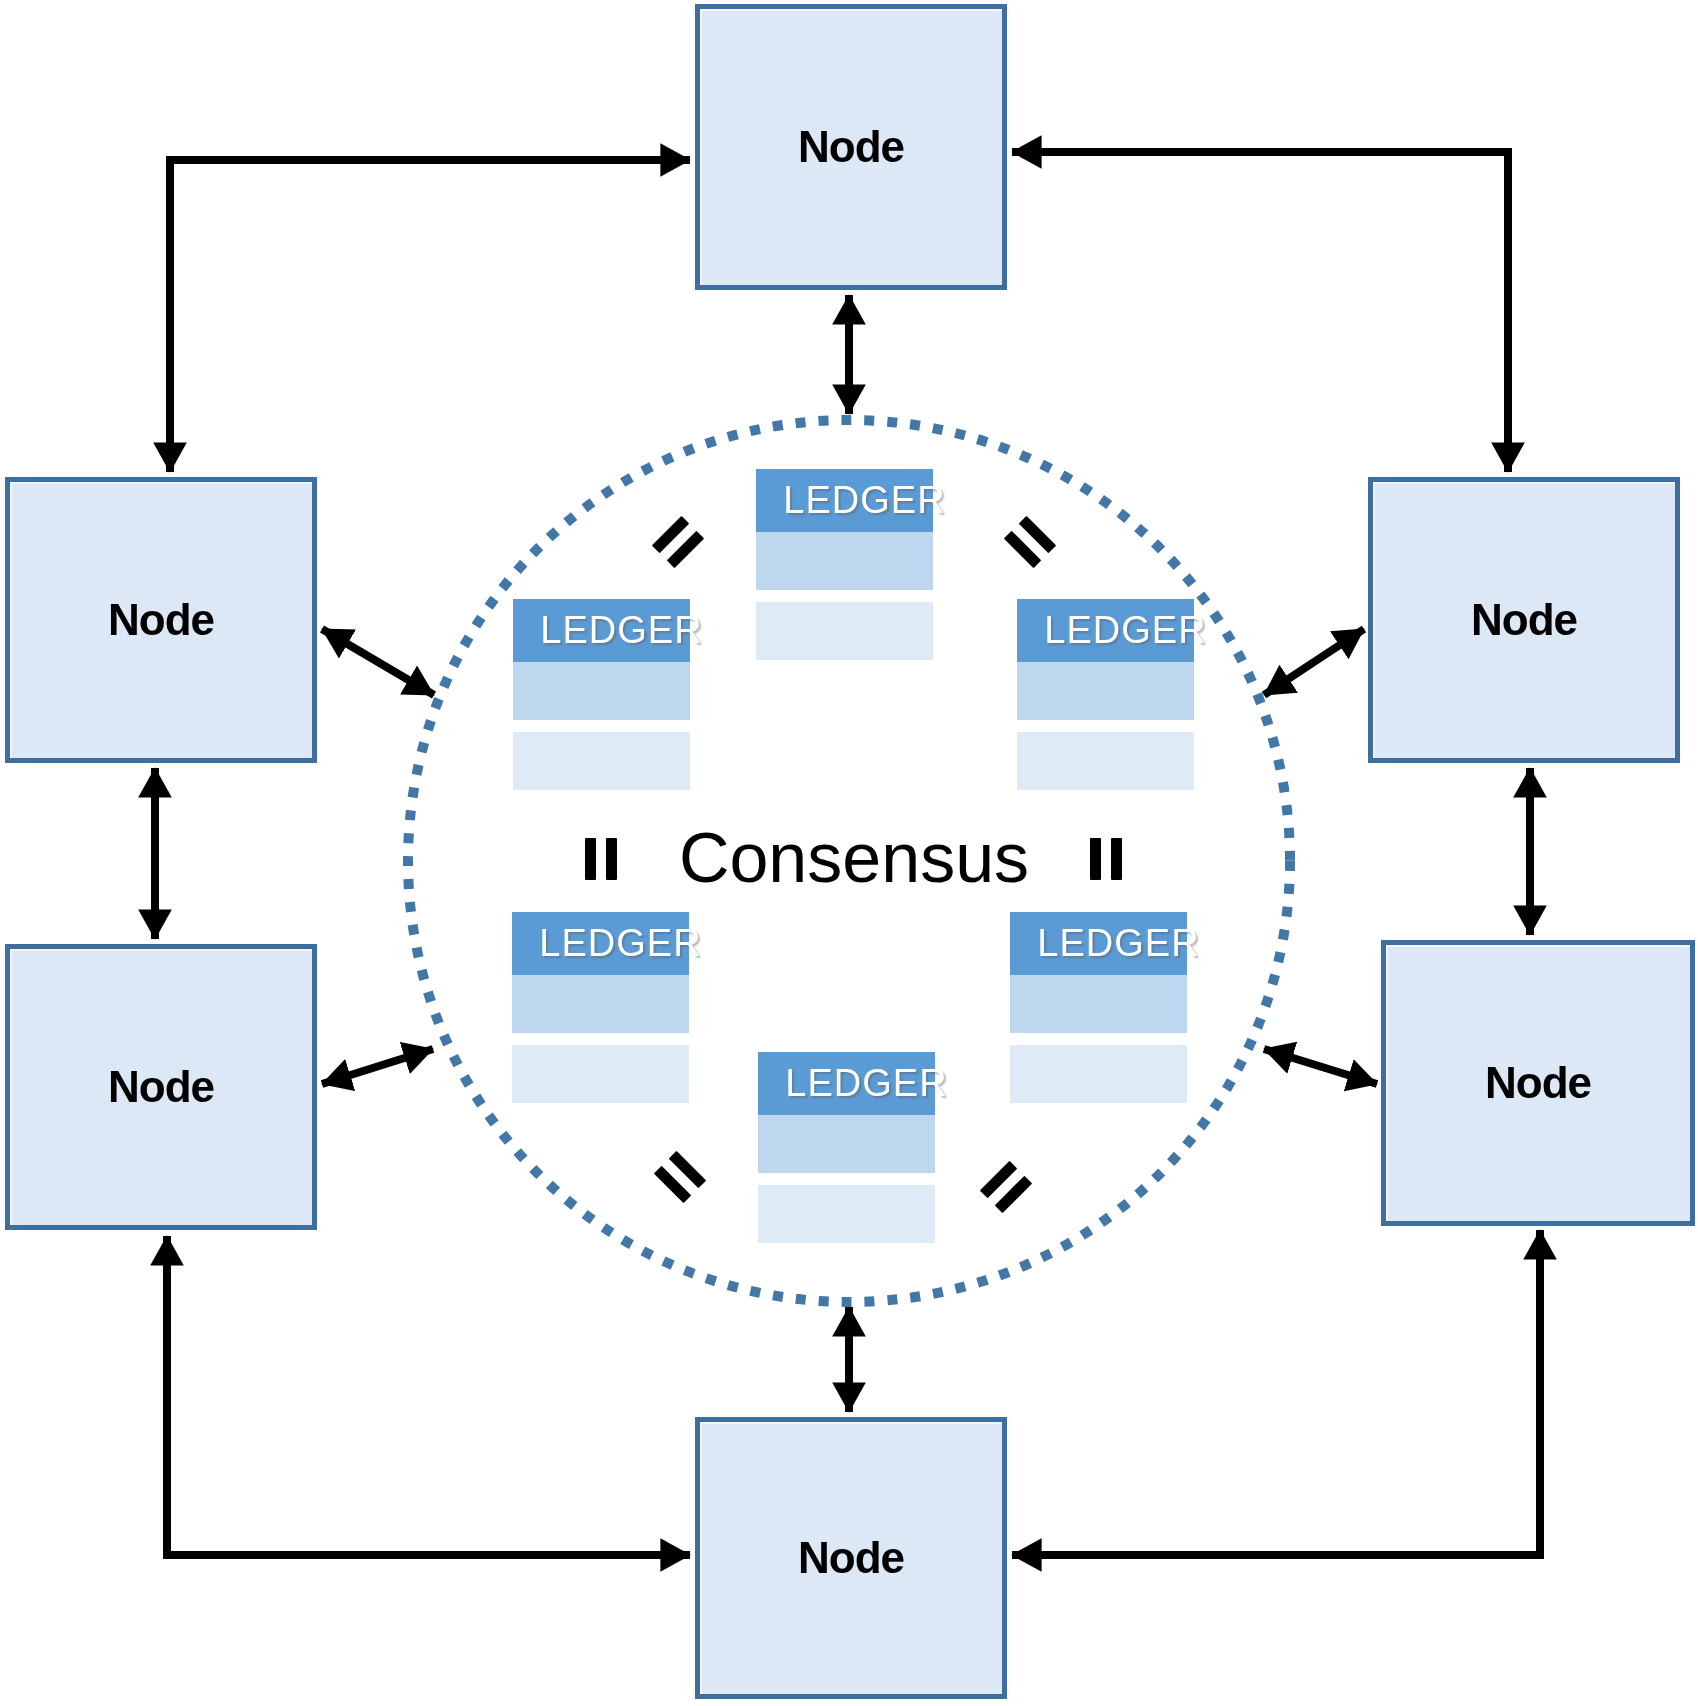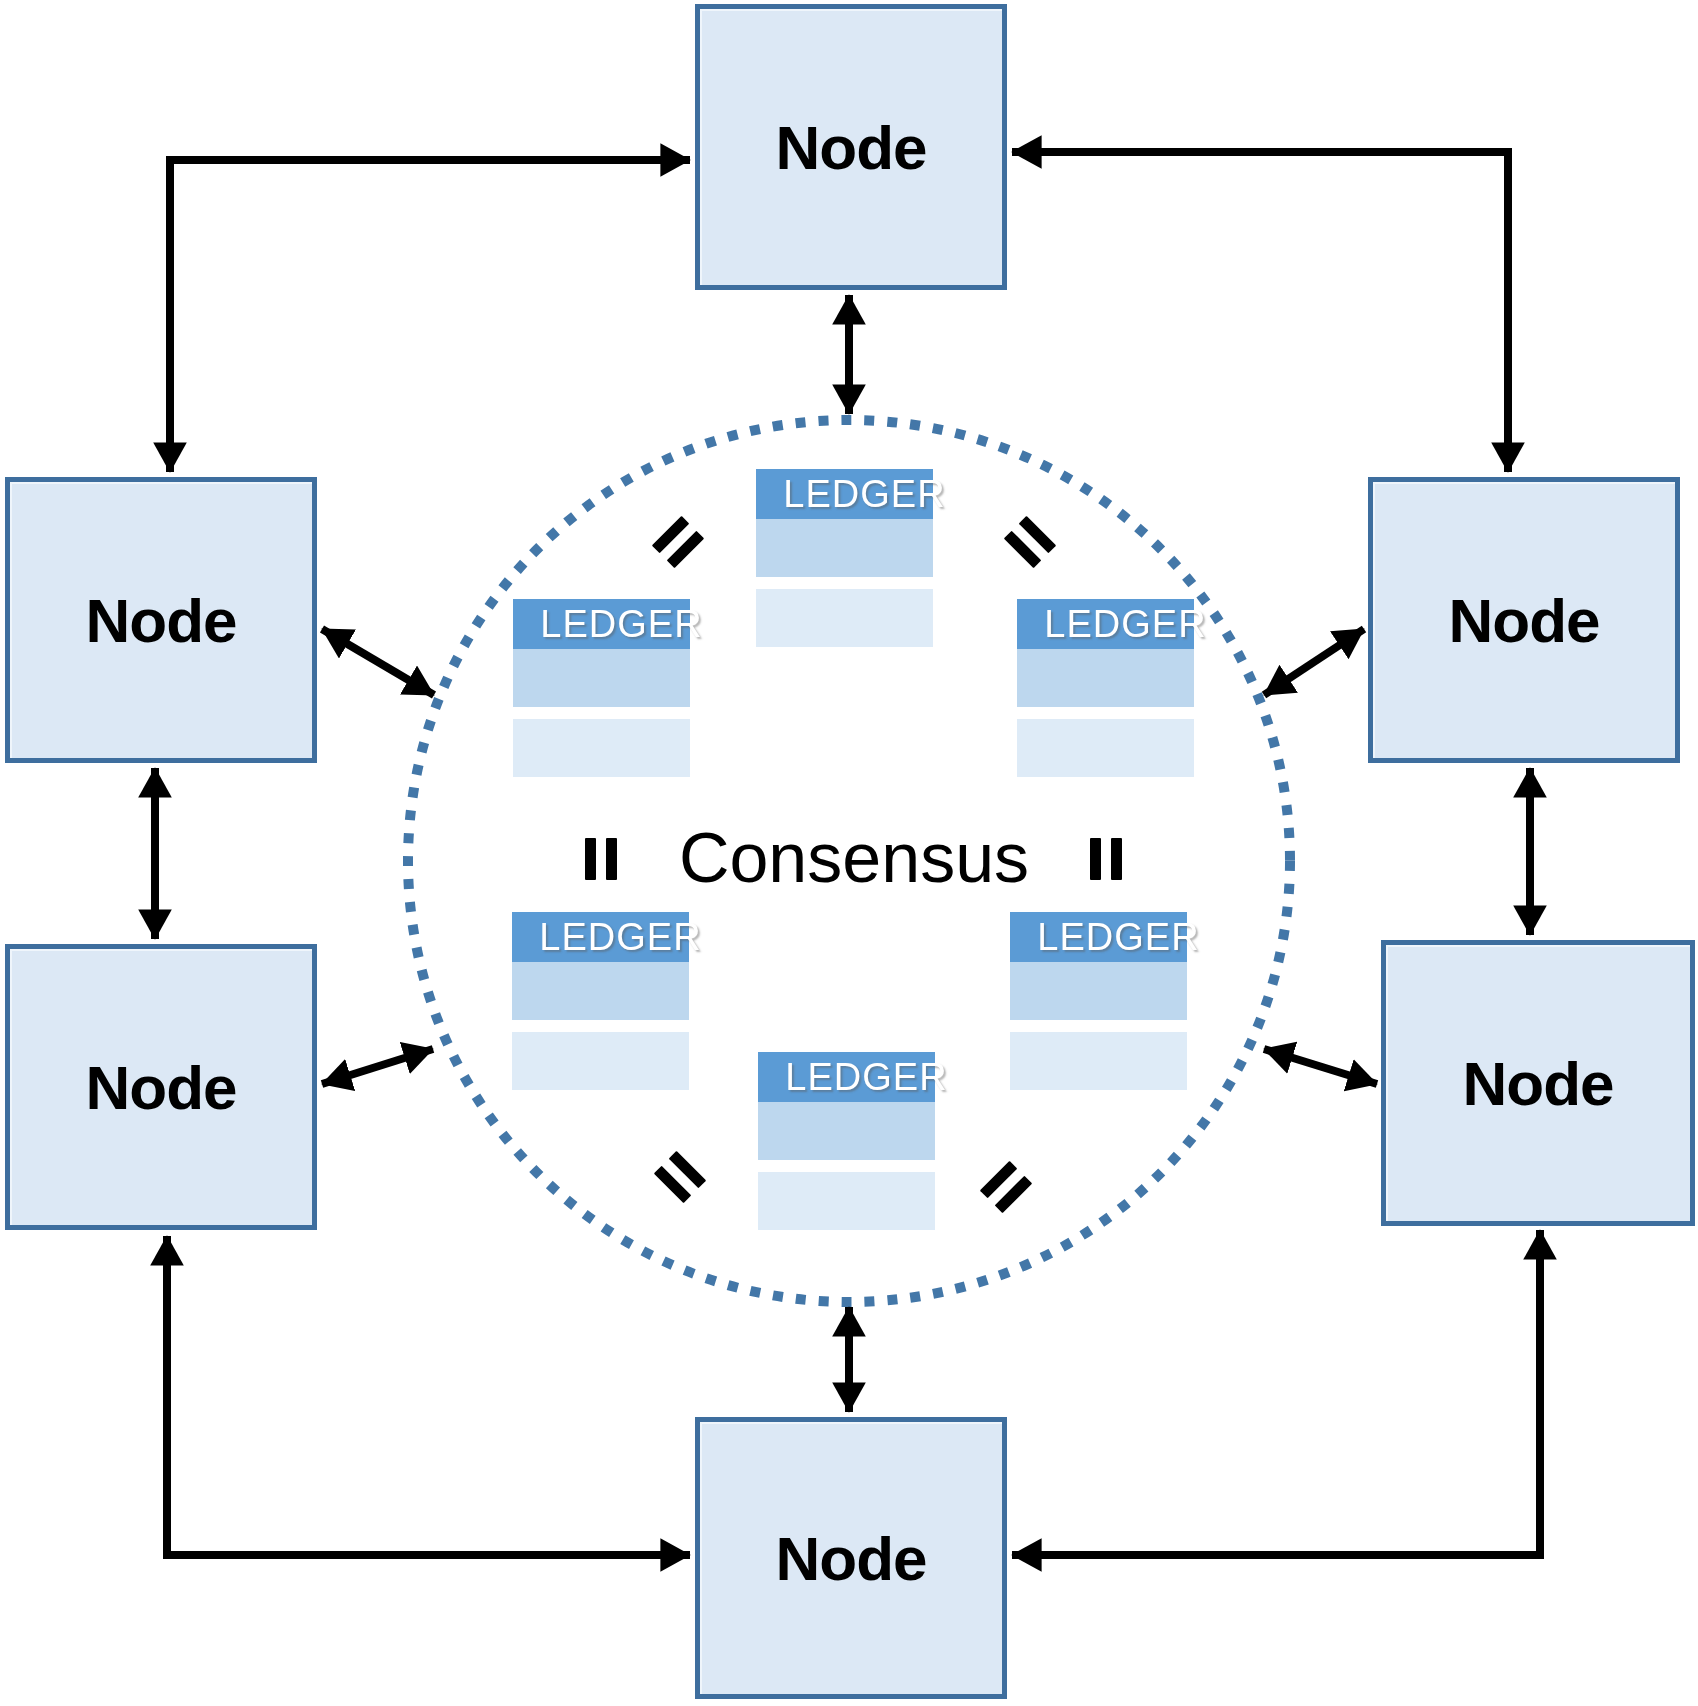--- a/index.html
+++ b/index.html
@@ -20,29 +20,29 @@
   .node {
     position: absolute;
     box-sizing: border-box;
     width: 312px; height: 286px;
     background: #dce8f5;
     border: 5px solid #3e6e9e;
     box-shadow: inset 2px 2px 0 rgba(255,255,255,0.55);
     display: flex; align-items: center; justify-content: center;
   }
   .node .node-label {
-    font-size: 62px;
+    font-size: 44px;
     font-weight: bold;
     color: #000000;
     letter-spacing: -1px;
   }
   
   .ledger { position: absolute; width: 177px; }
   .ledger .hd {
-    height: 50px;
+    height: 63px;
     background: #5b9bd5;
     color: #ffffff;
     font-size: 38px;
     letter-spacing: 1px;
     display: flex; align-items: center; justify-content: center;
     text-shadow: 2px 2px 2px rgba(90,90,90,0.45);
     padding-left: 40px;
   }
   .ledger .row { height: 58px; margin-bottom: 12px; }
   .ledger .row.r1 { background: #bdd7ee; }

